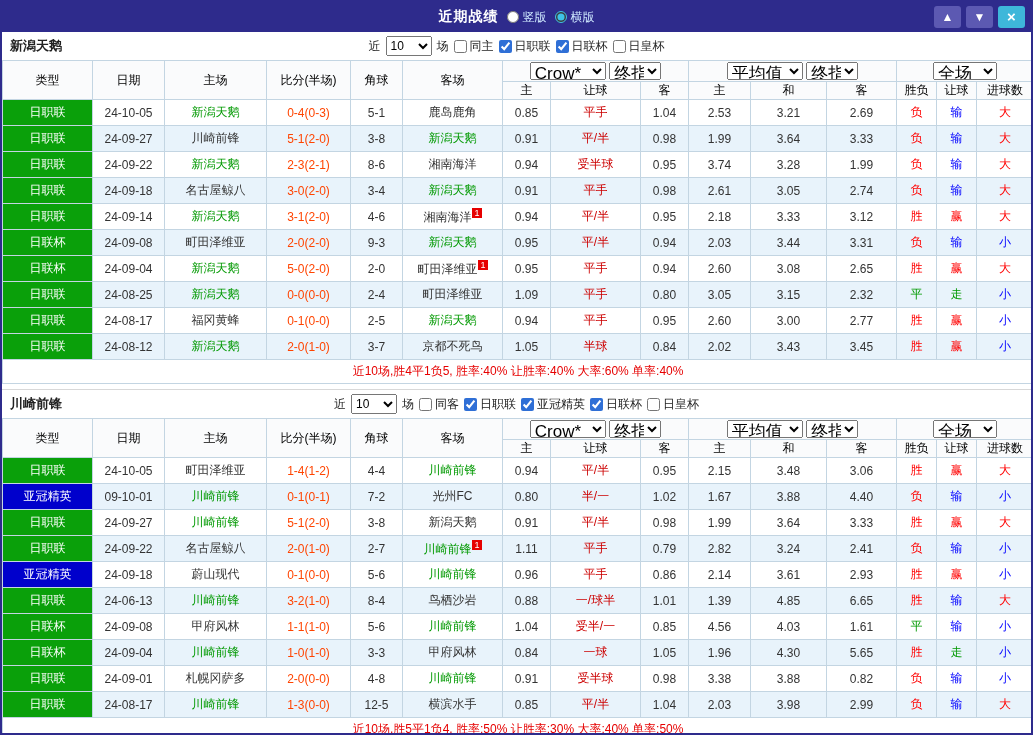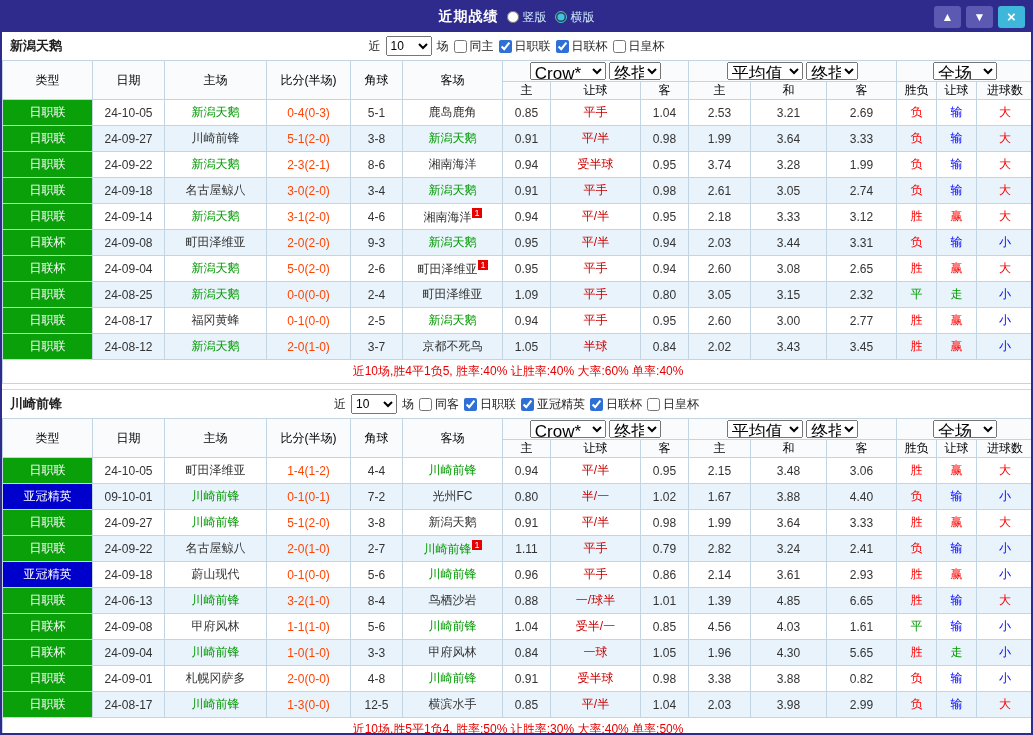--- a/index.html
+++ b/index.html
@@ -273,21 +273,21 @@
             <td class="odds">3.31</td>
             <td class="res" style="color: rgb(255, 0, 0);">负</td>
             <td class="res" style="color: rgb(0, 0, 255);">输</td>
             <td class="res" style="color: rgb(0, 0, 255);">小</td>
           </tr>
           <tr>
             <td class="league" style="background: rgb(10, 160, 10);">日联杯</td>
             <td class="date">24-09-04</td>
             <td class="teamcell"><span class="team focus">新潟天鹅</span></td>
             <td class="score">5-0(2-0)</td>
-            <td class="corner">2-6</td>
+            <td class="corner">2-0</td>
             <td class="teamcell"><span class="team">町田泽维亚</span><sup class="redcard">1</sup></td>
             <td class="odds">0.95</td>
             <td class="hcap">平手</td>
             <td class="odds">0.94</td>
             <td class="odds">2.60</td>
             <td class="odds">3.08</td>
             <td class="odds">2.65</td>
             <td class="res" style="color: rgb(255, 0, 0);">胜</td>
             <td class="res" style="color: rgb(255, 0, 0);">赢</td>
             <td class="res" style="color: rgb(255, 0, 0);">大</td>

